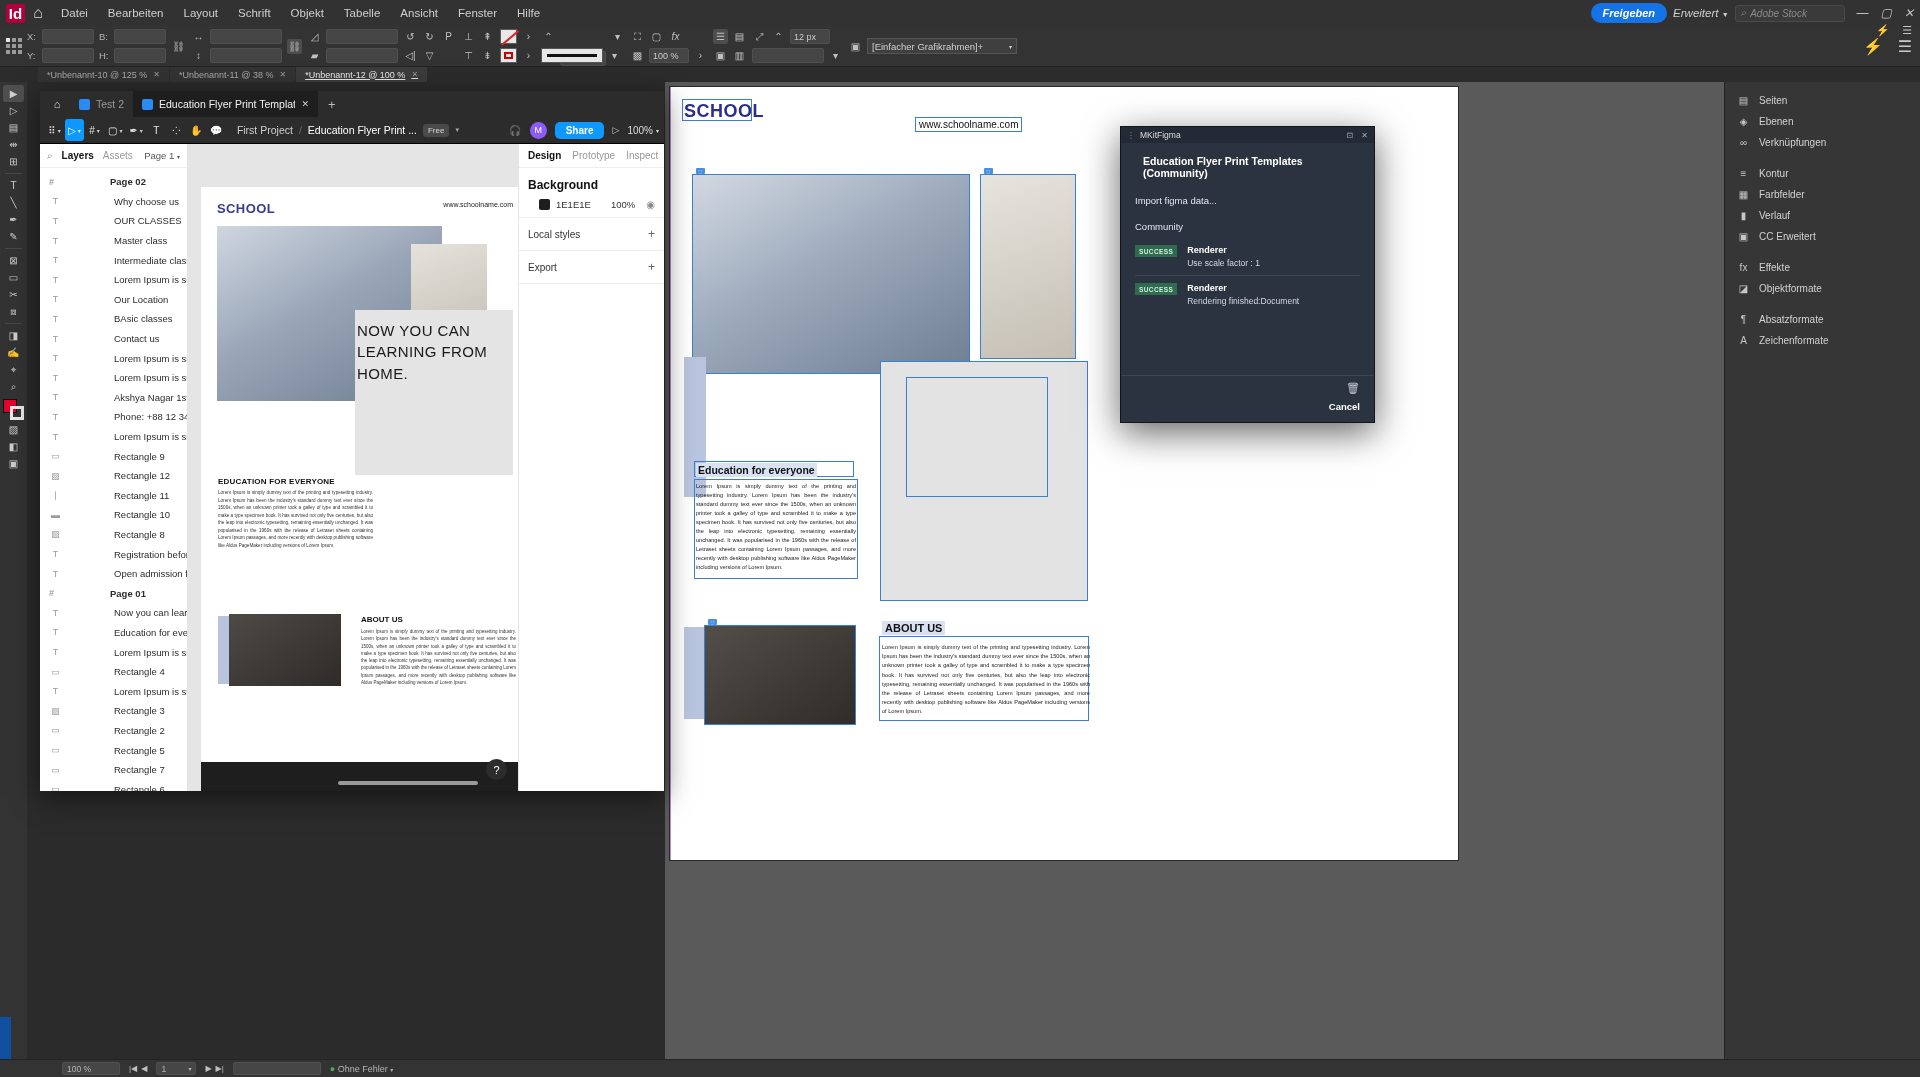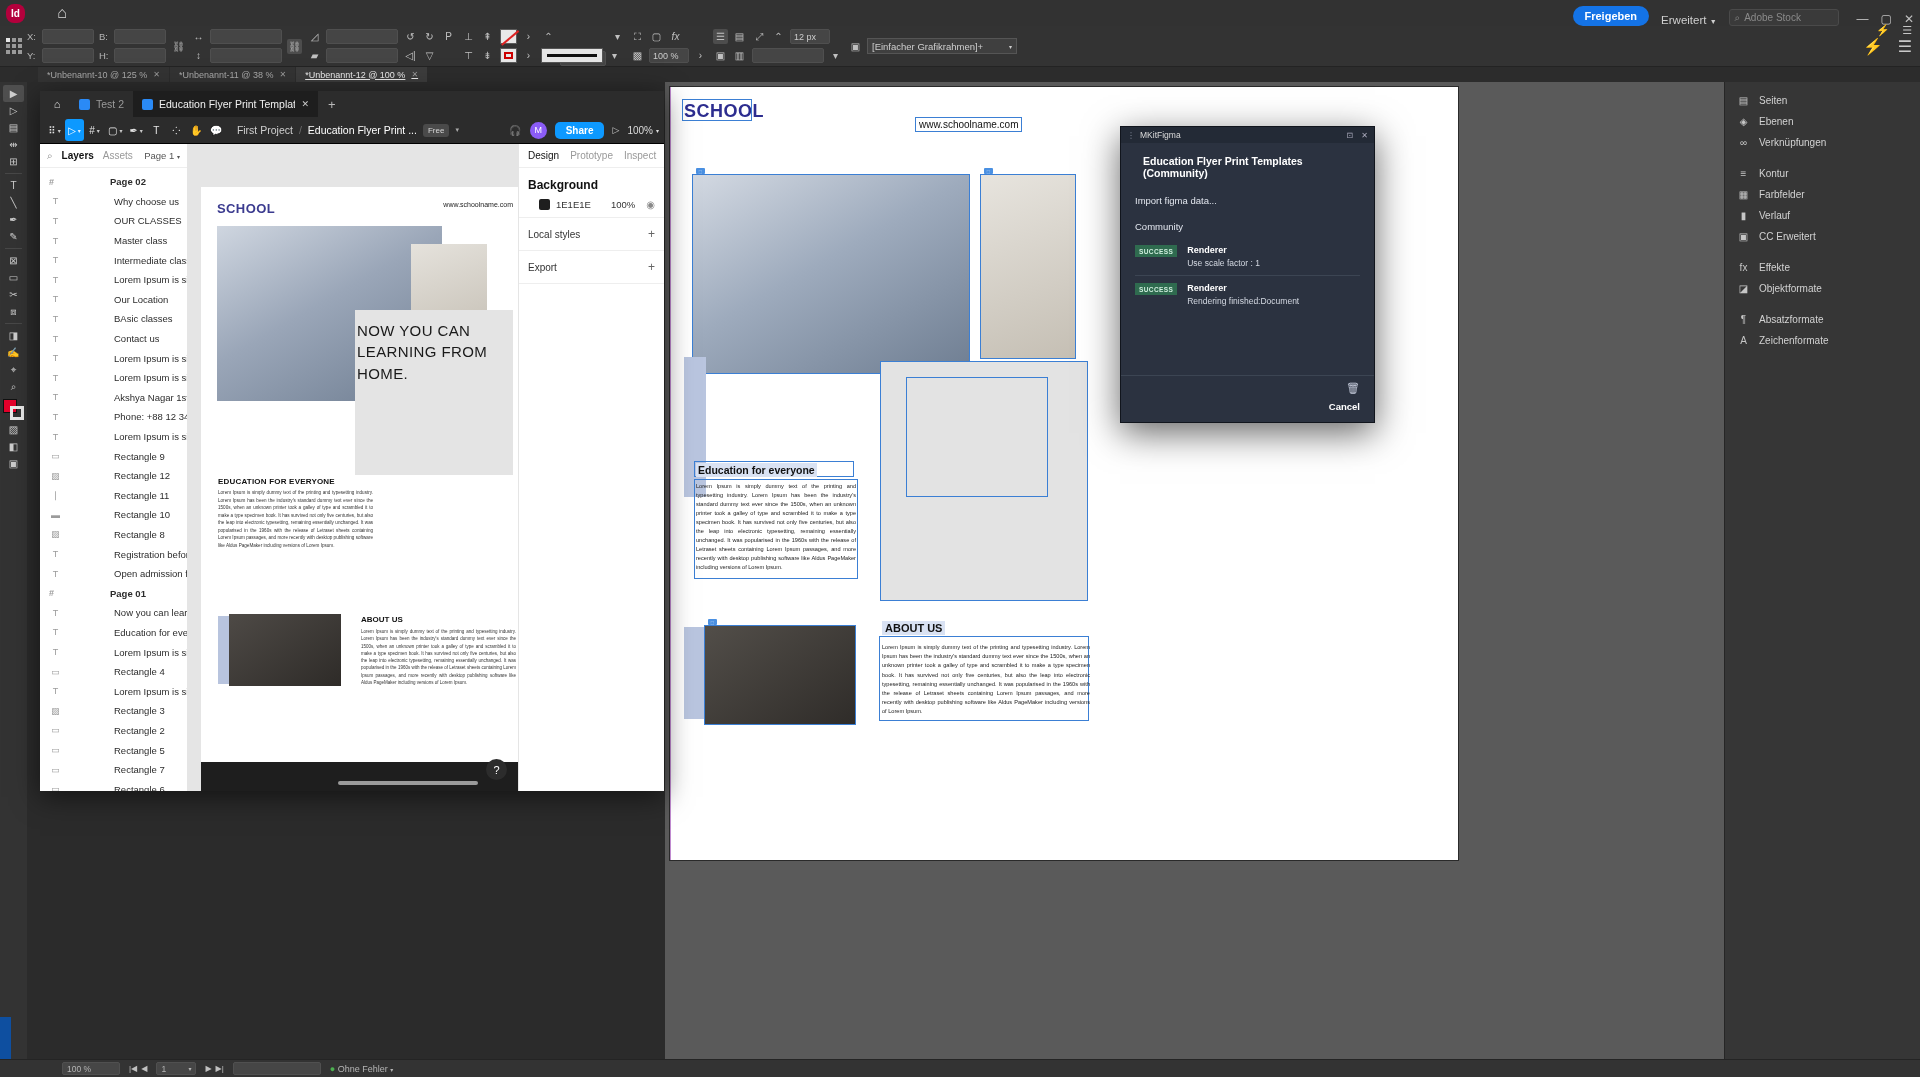--- a/index.html
+++ b/index.html
@@ -3,28 +3,28 @@
 <meta charset="utf-8">
 <title>InDesign + Figma Import</title>
 <style>
   * { box-sizing: border-box; margin:0; padding:0; }
   html,body { width:1920px; height:1077px; overflow:hidden;
     font-family:"Liberation Sans", sans-serif; background:#2b2b2b; color:#c9c9c9; }
 
   
   .id-menubar { height:26px; background:#323232; display:flex; align-items:center;
     padding:0 6px; gap:0; position:relative; }
-  .id-logo { width:19px; height:19px; background:#b3003c; color:#fff; font-size:10px;
+  .id-logo { width:19px; height:19px; background:#b3003c; color:#fff; font-size:15px;
     font-weight:bold; display:flex; align-items:center; justify-content:center;
-    border-radius:8px; margin-right:24px; }
+    border-radius:2px; margin-right:0; }
   .id-home { width:26px; height:22px; display:flex; align-items:center; justify-content:center;
     color:#d8d8d8; }
   .id-menu-item { font-size:11.5px; color:#cfcfcf; padding:4px 10px; white-space:nowrap; }
   .mb-right { position:absolute; right:6px; top:0; height:26px; display:flex;
-    align-items:flex-end; gap:12px; }
+    align-items:center; gap:6px;font-style:italic; }
   .share-btn { background:#1473e6; color:#fff; font-size:11px; font-weight:bold;
     padding:4px 12px; border-radius:11px; }
   .mb-txt { font-size:11.5px; color:#cfcfcf; }
   .stock-box { background:#3a3a3a; border:1px solid #4a4a4a; border-radius:3px;
     height:17px; width:110px; display:flex; align-items:center; padding:0 5px;
     font-size:10px; color:#8a8a8a; gap:4px;}
   .win-ctl { display:flex; gap:12px; color:#c0c0c0; font-size:12px; margin-left:6px; }
 
   
   .id-ctrlbar { height:41px; background:#333; border-bottom:1px solid #232323;
@@ -128,21 +128,21 @@
     font-size:9.5px; color:#2c2c2c; white-space:nowrap; overflow:hidden;}
   .ly.page { font-weight:bold; padding-left:6px; }
   .ly .ic { width:11px; color:#9b9b9b; font-size:9px; text-align:center; flex:0 0 auto;}
   .ly .nm { overflow:hidden; text-overflow:clip;padding-left:46px; }
 
   .fig-canvas { flex:1; background:#e5e5e5; position:relative; overflow:hidden; }
   .fig-right { width:146px; background:#fff; border-left:1px solid #e5e5e5; color:#333; }
   .fr-tabs { height:24px; display:flex; align-items:center; gap:11px; padding:0 9px;
     font-size:10px; border-bottom:1px solid #eee; }
   .fr-tabs .t { color:#999; }
-  .fr-tabs .t.on { color:#111; font-weight:normal; }
+  .fr-tabs .t.on { color:#111; font-weight:bold; }
   .fr-sec { padding:10px 9px 7px; border-bottom:1px solid #eee; }
   .fr-sec h4 { font-size:12px; color:#111; font-weight:bold; margin-bottom:7px; }
   .fr-row { display:flex; align-items:center; gap:6px; font-size:9.5px; color:#333;padding-left:11px; }
   .fr-chip { width:11px; height:11px; background:#1e1e1e; border-radius:2px; }
   .fr-row .eye { margin-left:auto; color:#888; font-size:10px; }
   .fr-line { padding:9px; display:flex; align-items:center; font-size:10px; color:#333;
     border-bottom:1px solid #eee;}
   .fr-line .plus { margin-left:auto; color:#666; font-size:12px; }
   .help-fab { position:absolute; right:11px; bottom:11px; width:21px; height:21px;
     border-radius:50%; background:#2c2c2c; color:#fff; font-size:11px;
@@ -266,20 +266,31 @@
   .st-arrows { display:flex; gap:4px; color:#c0c0c0; font-size:8px; }
   .left-blue { position:absolute; left:0; bottom:18px; width:11px; height:42px;
     background:#0e4fa0;}
 </style>
 </head>
 <body>
 
 <div class="id-menubar">
   <div class="id-logo">Id</div>
   <div class="id-home">⌂</div>
+  <div id="menus" style="display:flex">
+      <div class="id-menu-item">Datei</div>
+      <div class="id-menu-item">Bearbeiten</div>
+      <div class="id-menu-item">Layout</div>
+      <div class="id-menu-item">Schrift</div>
+      <div class="id-menu-item">Objekt</div>
+      <div class="id-menu-item">Tabelle</div>
+      <div class="id-menu-item">Ansicht</div>
+      <div class="id-menu-item">Fenster</div>
+      <div class="id-menu-item">Hilfe</div>
+    </div>
   <div class="mb-right">
     <div class="share-btn">Freigeben</div>
     <div class="mb-txt"><span>Erweitert</span> <span style="font-size:7px">▼</span></div>
     <div class="stock-box">
         <span>⌕</span>
         <span>Adobe Stock</span>
       </div>
     <div class="win-ctl">
       <span>—</span>
       <span>▢</span>

